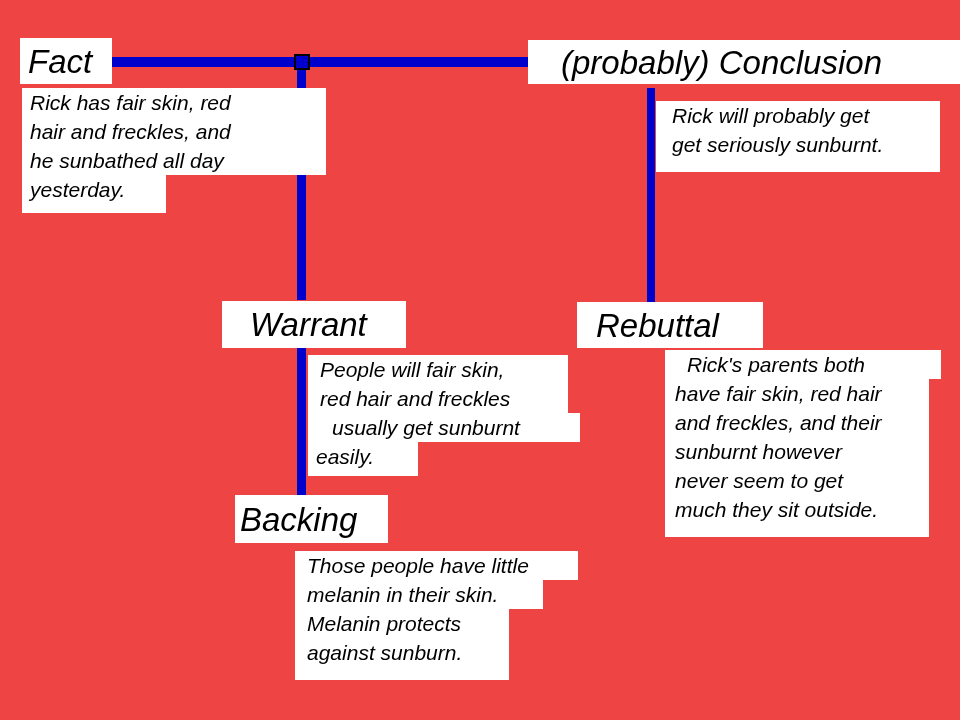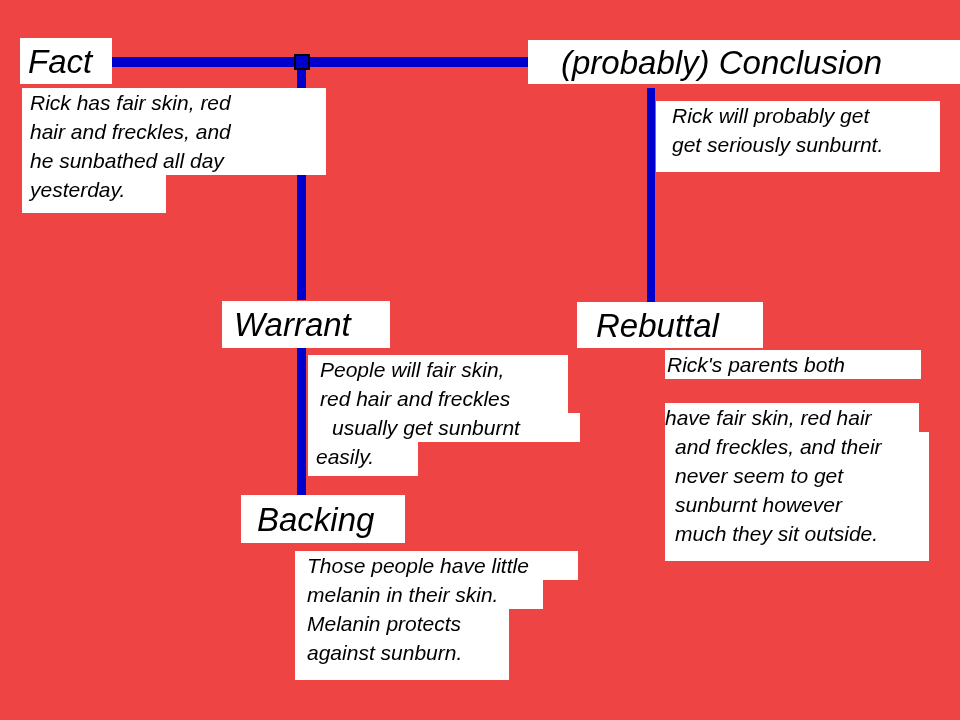--- a/index.html
+++ b/index.html
@@ -106,45 +106,45 @@
 
   <div class="plate heading" style="left:528px; top:40px; width:414px; height:44px; padding-left:33px;">
     <span>(probably)  Conclusion</span>
   </div>
 
   <div class="bodyblock pad-left" style="left:656px; top:101px; width:264px;">
     <span class="line" style="width:262px; padding-left:16px;">Rick will probably get</span>
     <span class="line" style="width:262px; padding-left:16px; height:42px;">get seriously sunburnt.</span>
   </div>
 
-  <div class="plate heading" style="left:222px; top:301px; width:156px; height:47px; padding-left:12px;">
+  <div class="plate heading" style="left:222px; top:301px; width:156px; height:47px; padding-left:28px;">
     <span>Warrant</span>
   </div>
 
   <div class="bodyblock" style="left:308px; top:355px; width:244px;">
     <span class="line" style="width:242px; padding-left:12px;">People will fair skin,</span>
     <span class="line" style="width:242px; padding-left:12px;">red hair and freckles</span>
     <span class="line" style="width:242px; padding-left:24px;">usually get sunburnt</span>
     <span class="line" style="width:96px; padding-left:8px; height:34px;">easily.</span>
   </div>
 
   <div class="plate heading" style="left:560px; top:302px; width:167px; height:46px; padding-left:19px;margin-left:17px;">
     <span>Rebuttal</span>
   </div>
 
   <div class="bodyblock" style="left:665px; top:350px; width:250px;">
-    <span class="line" style="width:248px; padding-left:2px;">Rick's parents both</span>
-    <span class="line" style="width:248px; margin-top:24px;">have fair skin, red hair</span>
+    <span class="line" style="width:248px; padding-left:22px;">Rick's parents both</span>
+    <span class="line" style="width:248px; padding-left:10px;">have fair skin, red hair</span>
     <span class="line" style="width:248px; padding-left:10px;">and freckles, and their</span>
+    <span class="line" style="width:248px; padding-left:10px;">sunburnt however</span>
     <span class="line" style="width:248px; padding-left:10px;">never seem to get</span>
-    <span class="line" style="width:248px; padding-left:10px;">sunburnt however</span>
     <span class="line" style="width:248px; padding-left:10px; height:42px;">much they sit outside.</span>
   </div>
 
-  <div class="plate heading" style="left:235px; top:495px; width:148px; height:48px; padding-left:16px;margin-left:6px;">
+  <div class="plate heading" style="left:235px; top:495px; width:148px; height:48px; padding-left:5px;">
     <span>Backing</span>
   </div>
 
   <div class="bodyblock" style="left:295px; top:551px; width:250px;">
     <span class="line" style="width:265px; padding-left:12px;">Those people have little</span>
     <span class="line" style="width:230px; padding-left:12px;">melanin in their skin.</span>
     <span class="line" style="width:196px; padding-left:12px;">Melanin protects</span>
     <span class="line" style="width:196px; padding-left:12px; height:42px;">against sunburn.</span>
   </div>
 

